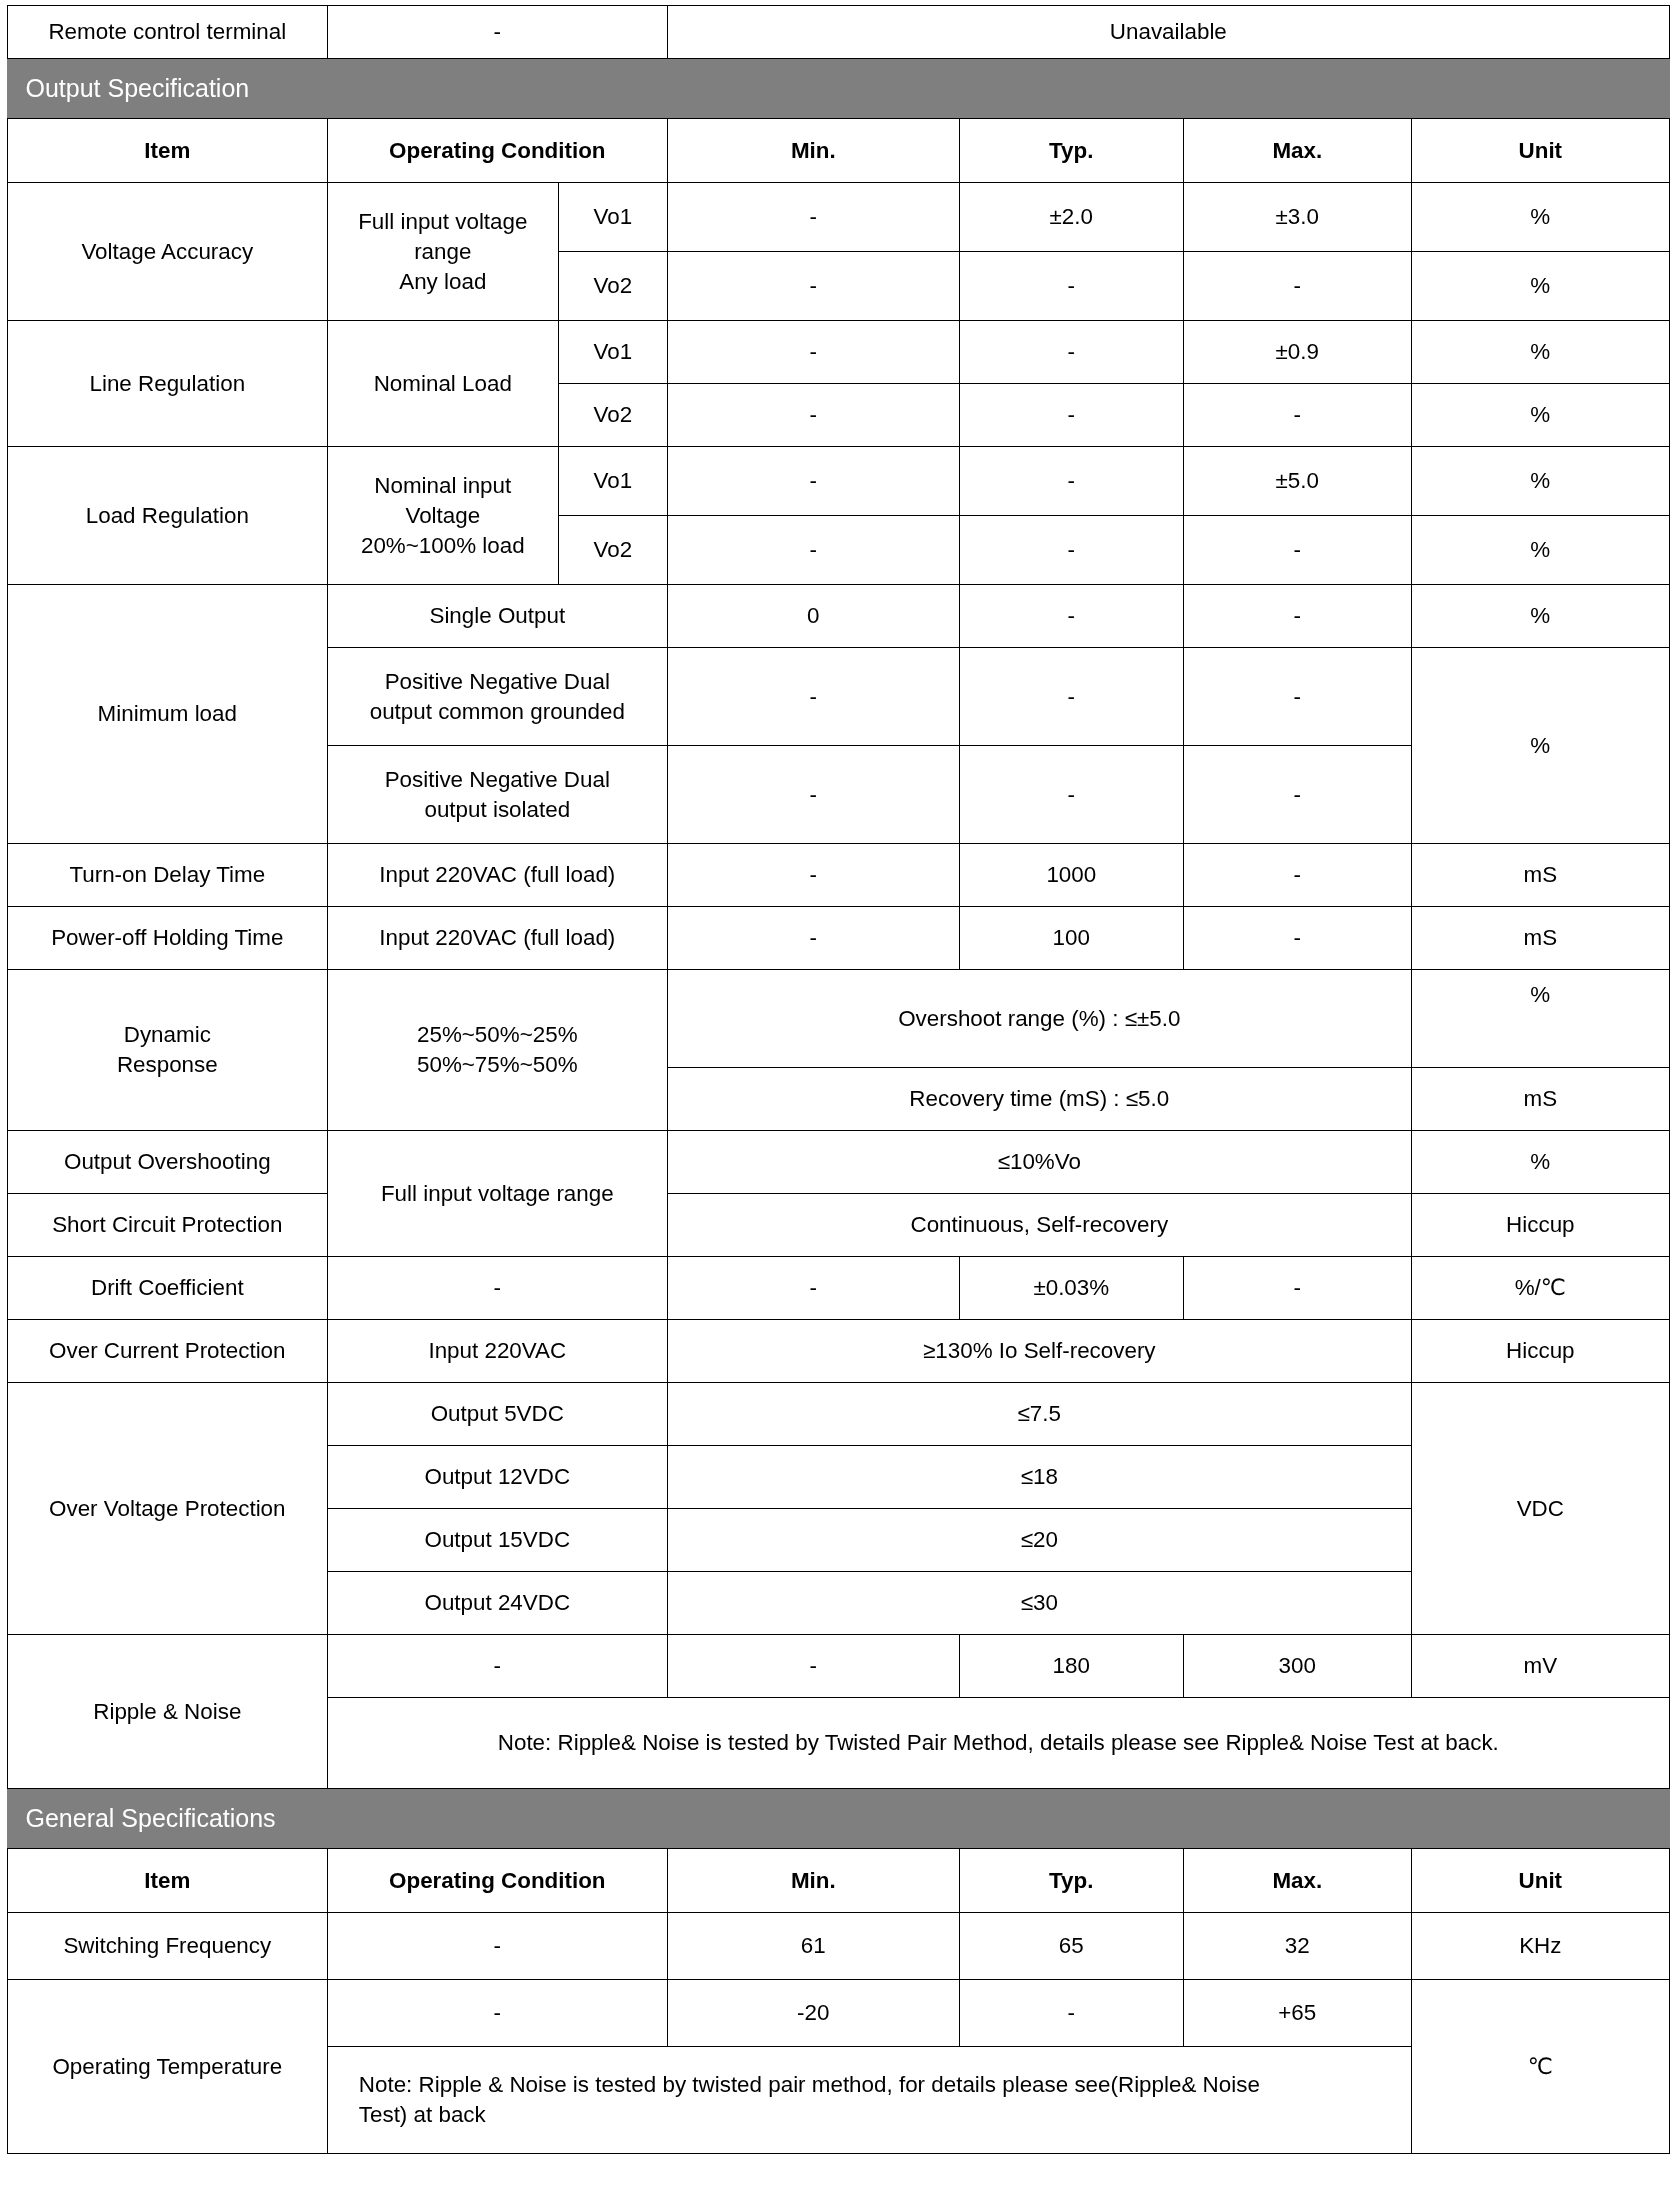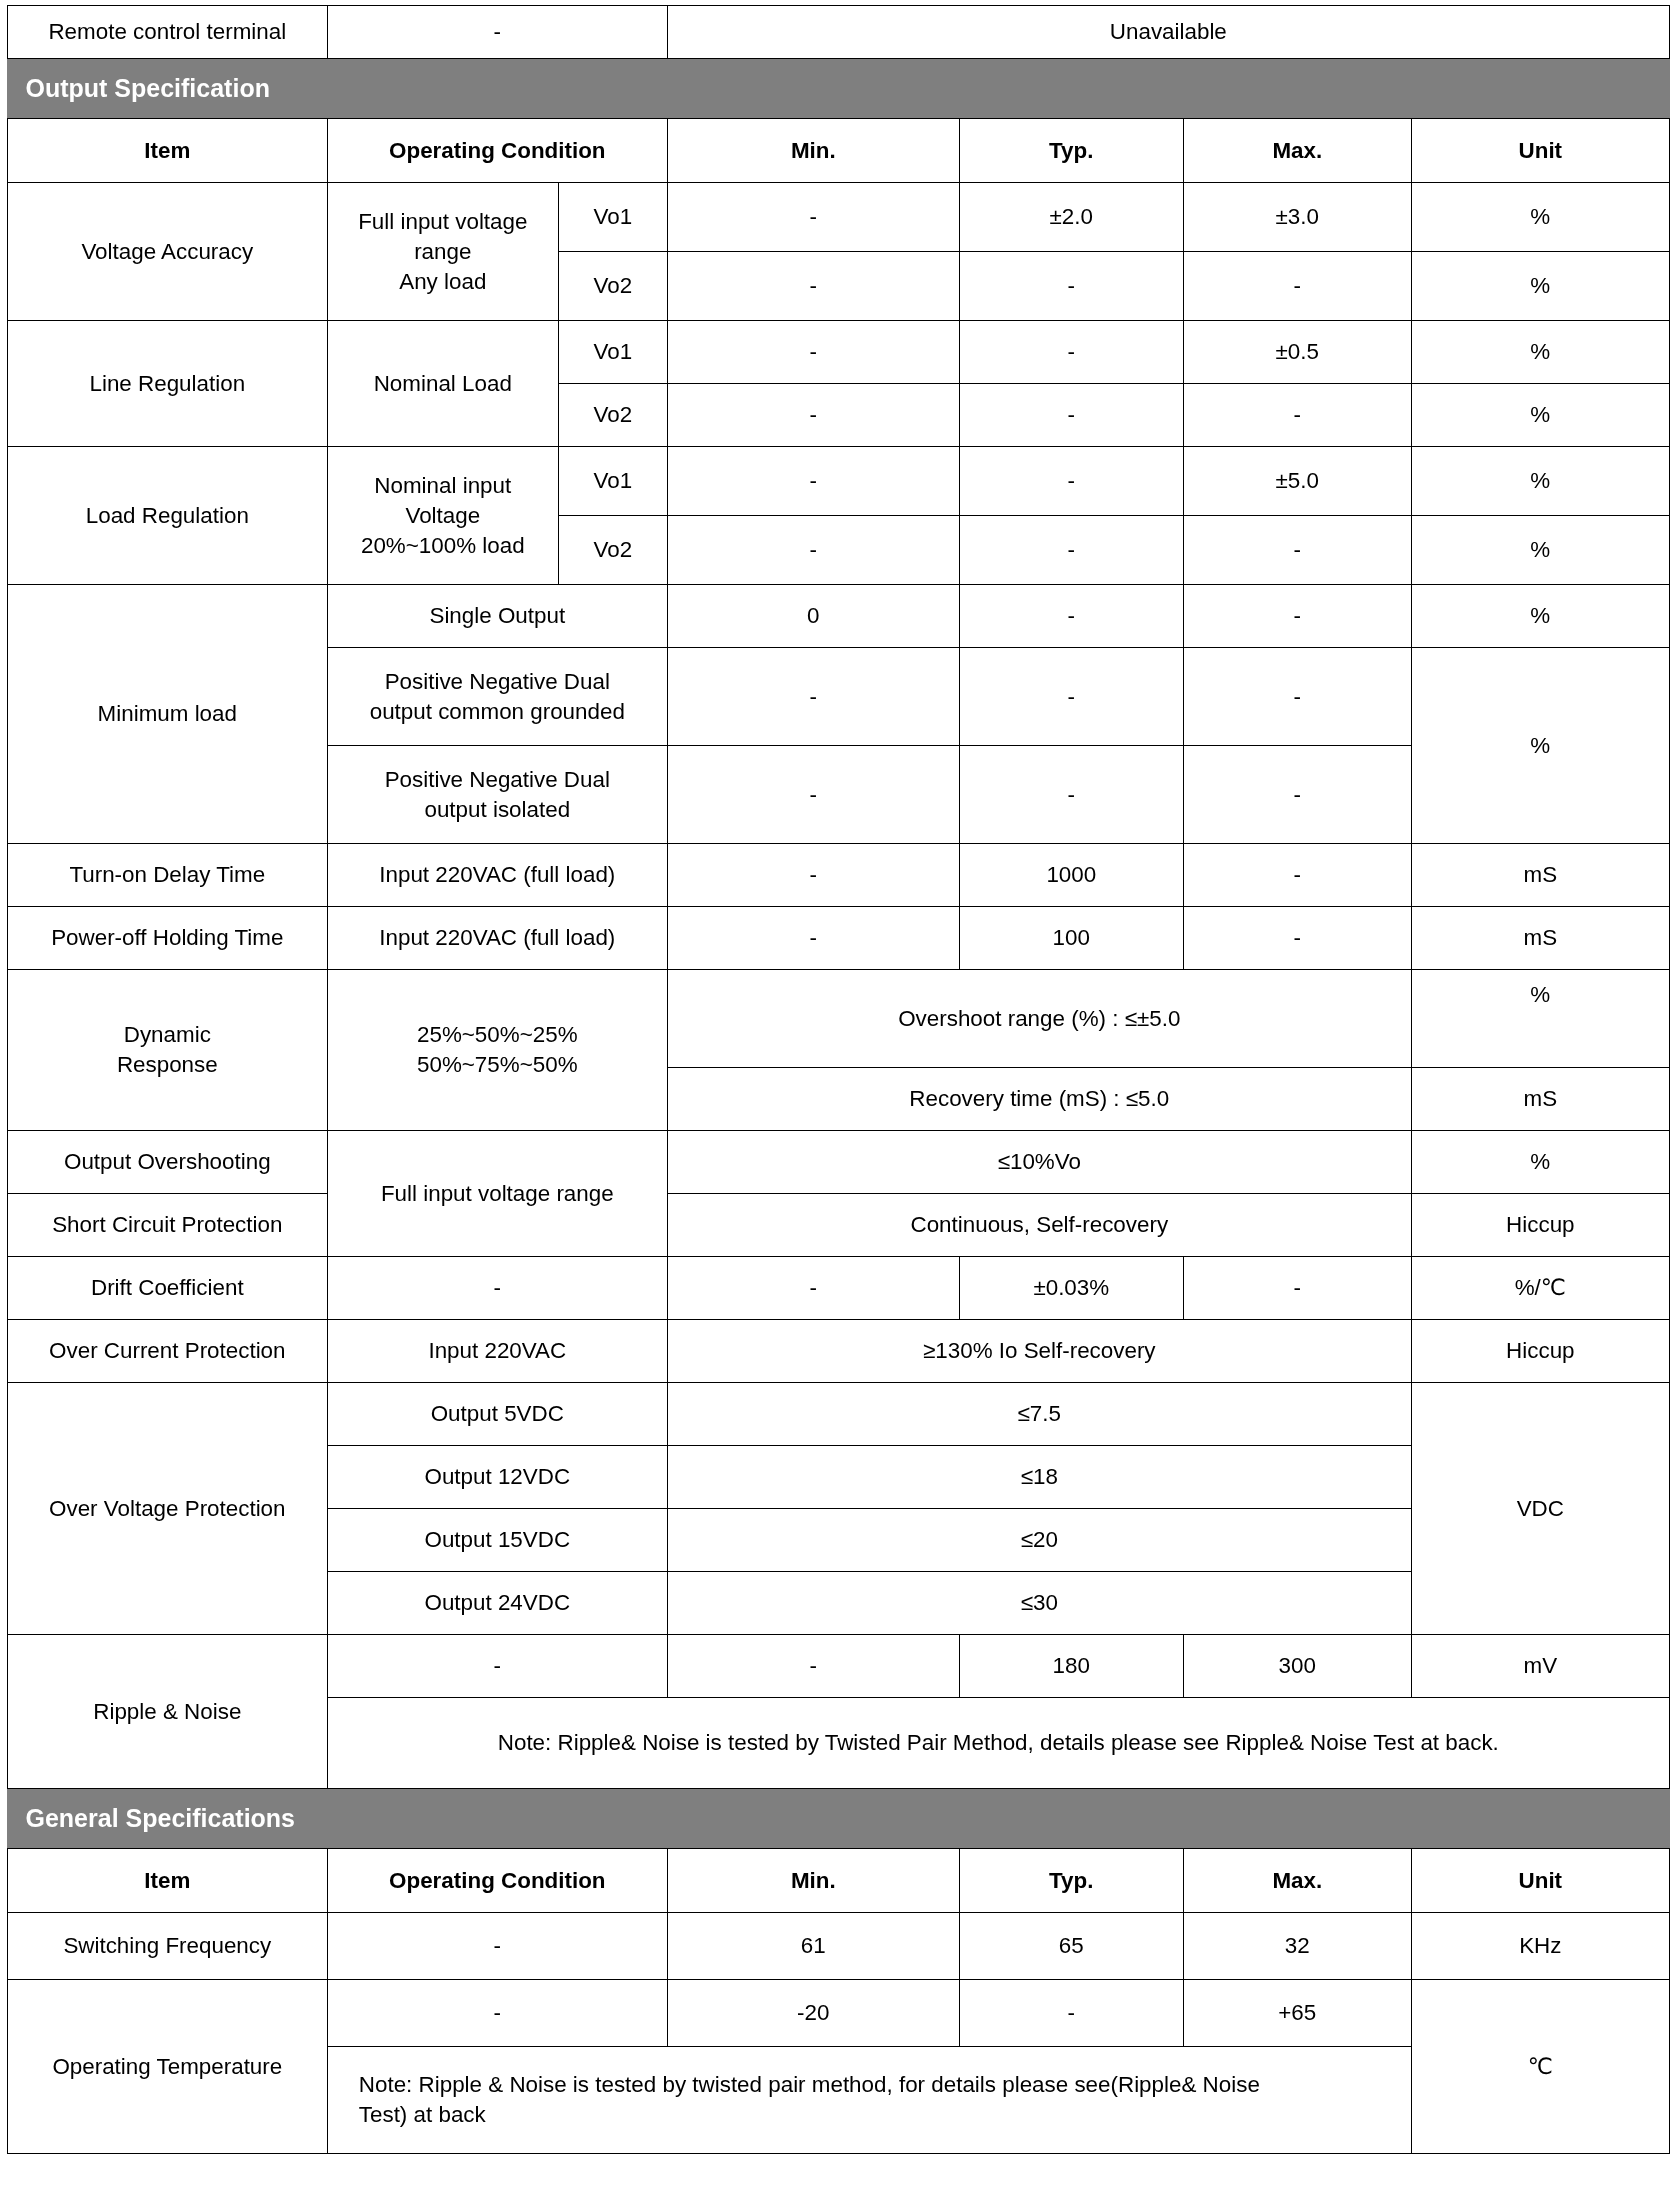--- a/index.html
+++ b/index.html
@@ -25,21 +25,21 @@
     line-height: 1.35;
     white-space: pre-line;
     padding: 2.7px 6.8px;
     font-weight: 400;
     overflow: hidden;
   }
   th { font-weight: 700; }
   tr.band td {
     background: #7f7f7f;
     color: #ffffff;
-    font-weight: 700;
+    font-weight: 400;
     font-size: 25px;
     text-align: left;
     padding-left: 17.7px;
     border-left-color: #7f7f7f;
     border-right-color: #7f7f7f;
   }
   .vtop { vertical-align: top; padding-top: 9.5px; }
   .note-left { text-align: left; padding-left: 31px; }
   .h78  { height: 53px; }
   .h88  { height: 60px; }
@@ -103,21 +103,21 @@
     <td>-</td>
     <td>%</td>
   </tr>
 
   <tr class="h92">
     <td rowspan="2">Line Regulation</td>
     <td rowspan="2">Nominal Load</td>
     <td>Vo1</td>
     <td>-</td>
     <td>-</td>
-    <td>±0.5</td>
+    <td>±0.9</td>
     <td>%</td>
   </tr>
   <tr class="h92">
     <td>Vo2</td>
     <td>-</td>
     <td>-</td>
     <td>-</td>
     <td>%</td>
   </tr>
 

